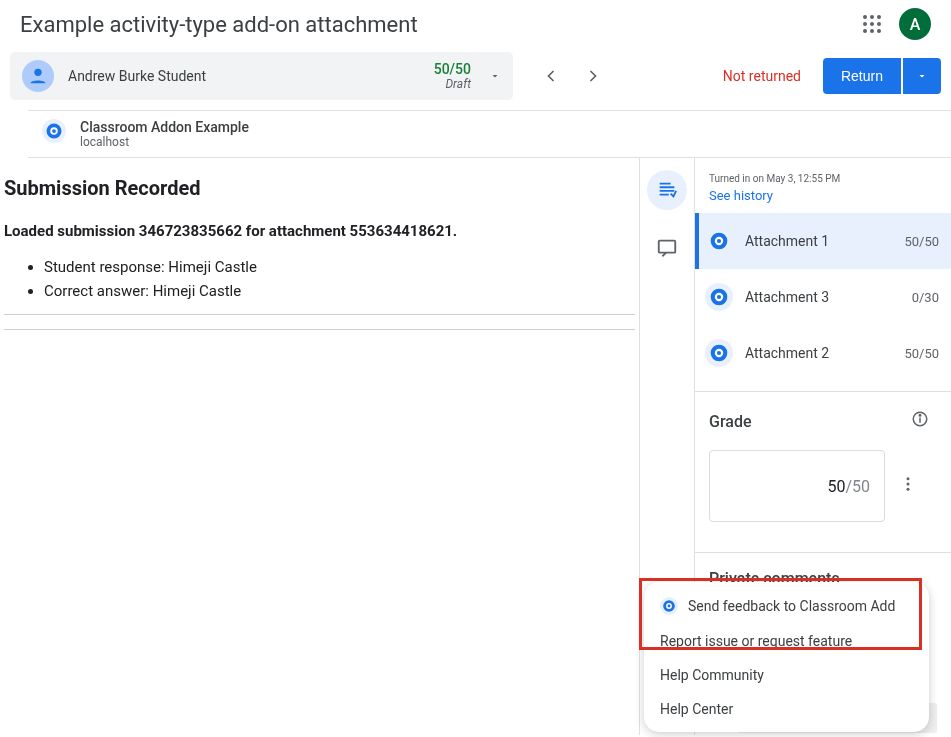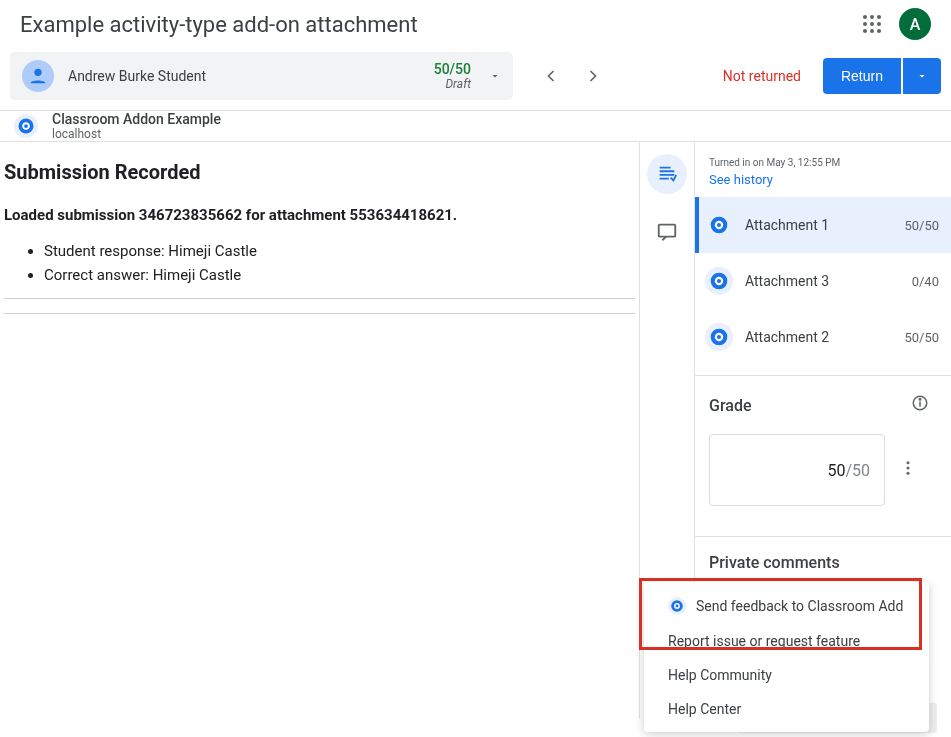--- a/index.html
+++ b/index.html
@@ -95,25 +95,26 @@
   padding: 0 18px; height: 36px; border-radius: 4px 0 0 4px;
   font-size: 14px; font-weight: 500; cursor: pointer;
 }
 .return-drop {
   background: #1a73e8; color: #fff; border: none;
   width: 38px; height: 36px; border-radius: 0 4px 4px 0;
   margin-left: 2px; cursor: pointer;
   display: flex; align-items: center; justify-content: center;
 }
 .addon-bar {
-  display: flex; align-items: center;
-  padding: 0 14px;
+  display: flex; 
+  padding: 8px 14px;
   border-top: 1px solid #e0e0e0;
   border-bottom: 1px solid #e0e0e0;
   gap: 14px;
+  margin-left: 28px;
 }
 .addon-icon {
   width: 24px; height: 24px; border-radius: 50%;
   background: #e8f0fe;
   display: flex; align-items: center; justify-content: center;
 }
 .addon-icon svg { width: 18px; height: 18px; }
 .addon-name { font-size: 14px; color: #3c4043; font-weight: 500; }
 .addon-sub { font-size: 12px; color: #5f6368; }
 .main-row { display: flex; height: calc(100% - 160px); }
@@ -193,22 +194,22 @@
 .grade-max { color: #80868b; }
 .more-ic { color: #5f6368; cursor: pointer; }
 .comments-section { border-top: 1px solid #e0e0e0; padding: 16px 14px 0 14px; }
 .menu-popup {
   position: absolute;
   right: 22px;
   bottom: 5px;
   width: 285px;
   background: #fff;
   box-shadow: 0 2px 10px rgba(0,0,0,0.2);
-  border-radius: 4px;
-  padding: 6px 8px;
+  border-radius: 15px;
+  padding: 6px 0;
 }
 .menu-item {
   display: flex; align-items: center;
   padding: 9px 16px;
   font-size: 14px; color: #3c4043;
   cursor: pointer;
   gap: 10px;
 }
 .menu-item .mini-icon {
   width: 18px; height: 18px; border-radius: 50%;
@@ -353,21 +354,21 @@
       </div>
       <div class="attach-row">
         <div class="attach-icon">
           <svg viewBox="0 0 24 24">
               <circle cx="12" cy="12" r="10" fill="#1a73e8"></circle>
               <circle cx="12" cy="12" r="5" fill="#fff"></circle>
               <circle cx="12" cy="12" r="2.5" fill="#1a73e8"></circle>
             </svg>
         </div>
         <div class="attach-name">Attachment 3</div>
-        <div class="attach-score">0/40</div>
+        <div class="attach-score">0/30</div>
       </div>
       <div class="attach-row">
         <div class="attach-icon">
           <svg viewBox="0 0 24 24">
               <circle cx="12" cy="12" r="10" fill="#1a73e8"></circle>
               <circle cx="12" cy="12" r="5" fill="#fff"></circle>
               <circle cx="12" cy="12" r="2.5" fill="#1a73e8"></circle>
             </svg>
         </div>
         <div class="attach-name">Attachment 2</div>

